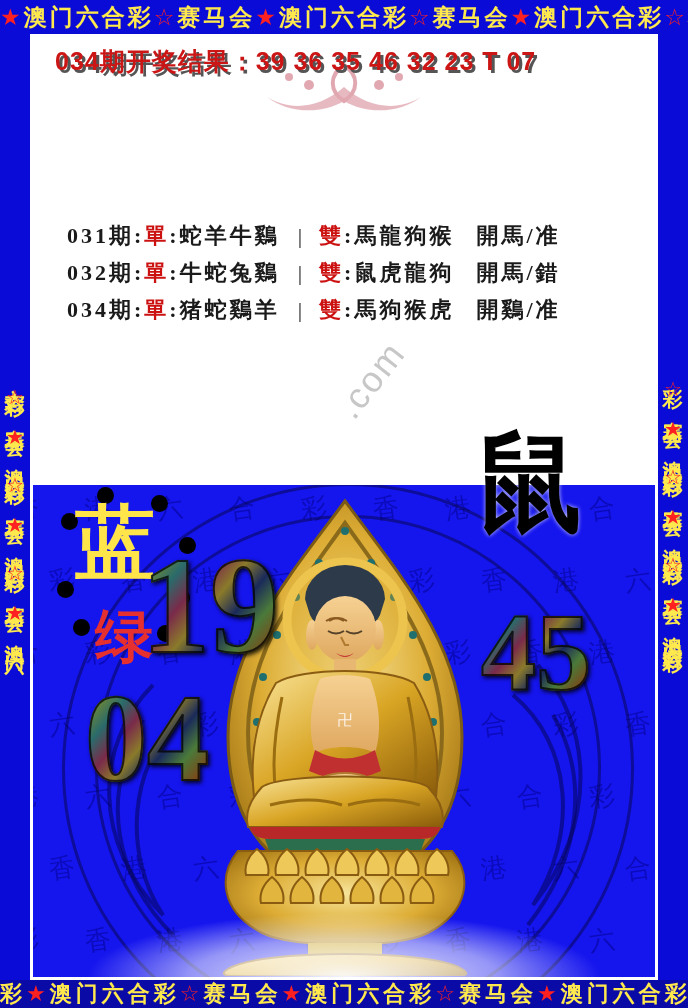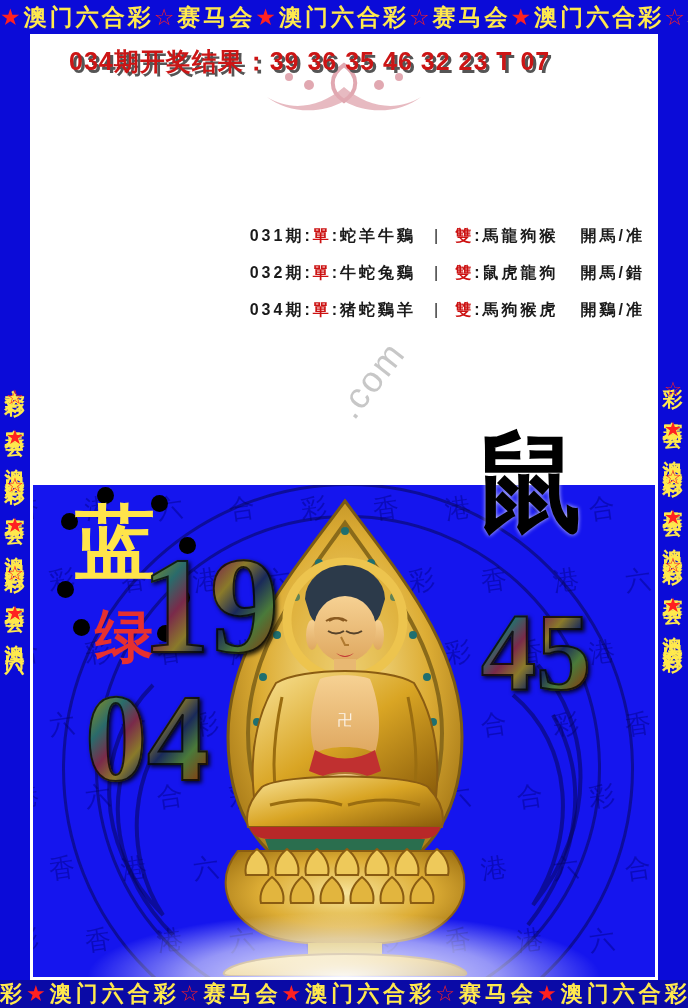--- a/index.html
+++ b/index.html
@@ -19,34 +19,34 @@
   .border-right{right:0;}
   .star{color:#ff2121;}
 
   
   .content{position:absolute;left:30px;right:30px;top:34px;bottom:28px;
     border:3px solid #ffffff;display:flex;flex-direction:column;}
   .white-area{position:relative;height:448px;background:#ffffff;flex:none;overflow:visible;}
   .blue-area{position:relative;flex:1;background:#1515ee;overflow:hidden;}
 
   
-  .result-banner{position:absolute;top:8px;left:36px;font-size:25px;font-weight:bold;
+  .result-banner{position:absolute;top:8px;left:22px;font-size:25px;font-weight:bold;
     color:#cc1515;text-shadow:3px 3px 0 #555;letter-spacing:1px;white-space:nowrap;}
   .ornament{position:absolute;top:20px;left:50%;transform:translateX(-50%);opacity:.85;}
   .issue-title{position:absolute;top:42px;width:100%;text-align:center;font-size:37px;
     color:#111;font-family:"Liberation Serif","DejaVu Serif",serif;letter-spacing:2px;}
   .main-title{position:absolute;top:82px;width:100%;text-align:center;font-size:55px;
     font-weight:900;color:#2525a8;letter-spacing:18px;text-indent:18px;
     font-family:"DejaVu Sans","Liberation Sans",sans-serif;}
   .notice{position:absolute;top:147px;width:100%;text-align:center;font-size:20px;
     font-weight:bold;color:#141414;letter-spacing:1px;}
 
   .rows{position:absolute;top:180px;left:34px;right:10px;}
-  .p-row{height:37px;line-height:37px;font-size:16px;font-weight:bold;color:#1a1a1a;
-    letter-spacing:3px;font-family:Liberation Sans, sans-serif;white-space:nowrap;text-align:right;}
+  .p-row{height:37px;line-height:37px;font-size:22px;font-weight:bold;color:#1a1a1a;
+    letter-spacing:3px;font-family:Liberation Serif, serif;white-space:nowrap;}
   .p-row .red{color:#cc1111;}
   .p-row .pipe{margin:0 14px 0 18px;font-weight:normal;}
   .p-row .result{margin-left:22px;}
 
   .year{position:absolute;top:384px;left:208px;font-size:45px;color:#9b1f1f;
     letter-spacing:12px;font-family:"Liberation Serif","DejaVu Serif",serif;white-space:nowrap;}
   .zodiac-char{position:absolute;top:392px;left:442px;font-size:108px;line-height:1;
     font-weight:900;color:#000;z-index:6;font-family:"DejaVu Sans",sans-serif;
     text-shadow:0 0 4px rgba(255,255,255,.8);}
   .watermark{position:absolute;top:322px;left:295px;font-size:36px;color:#9a9a9a;

